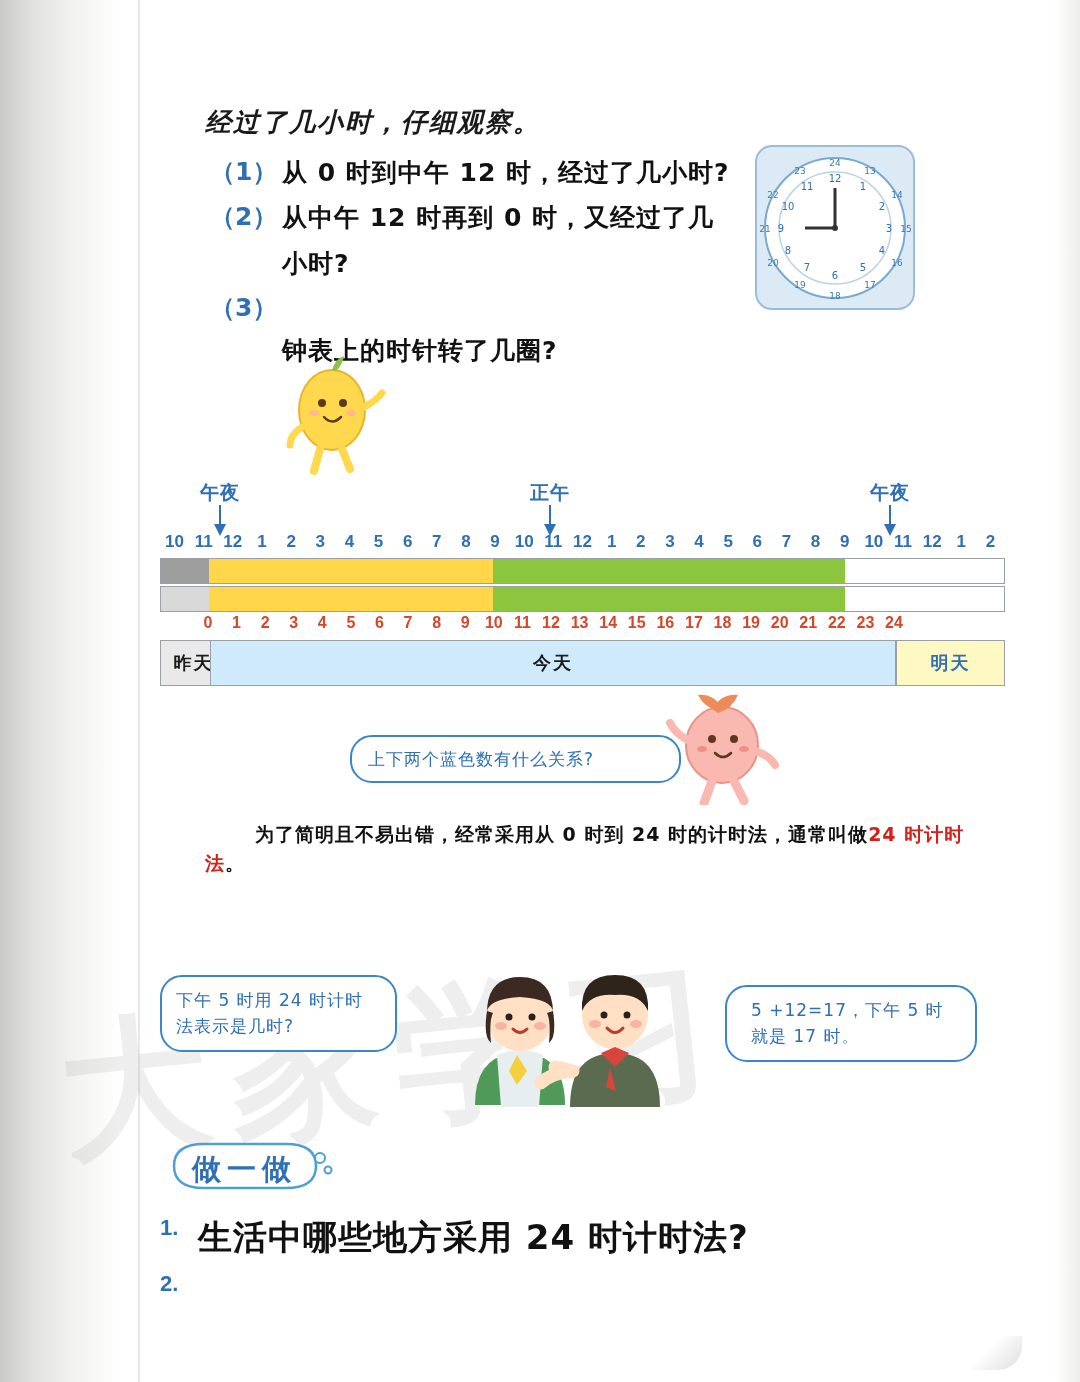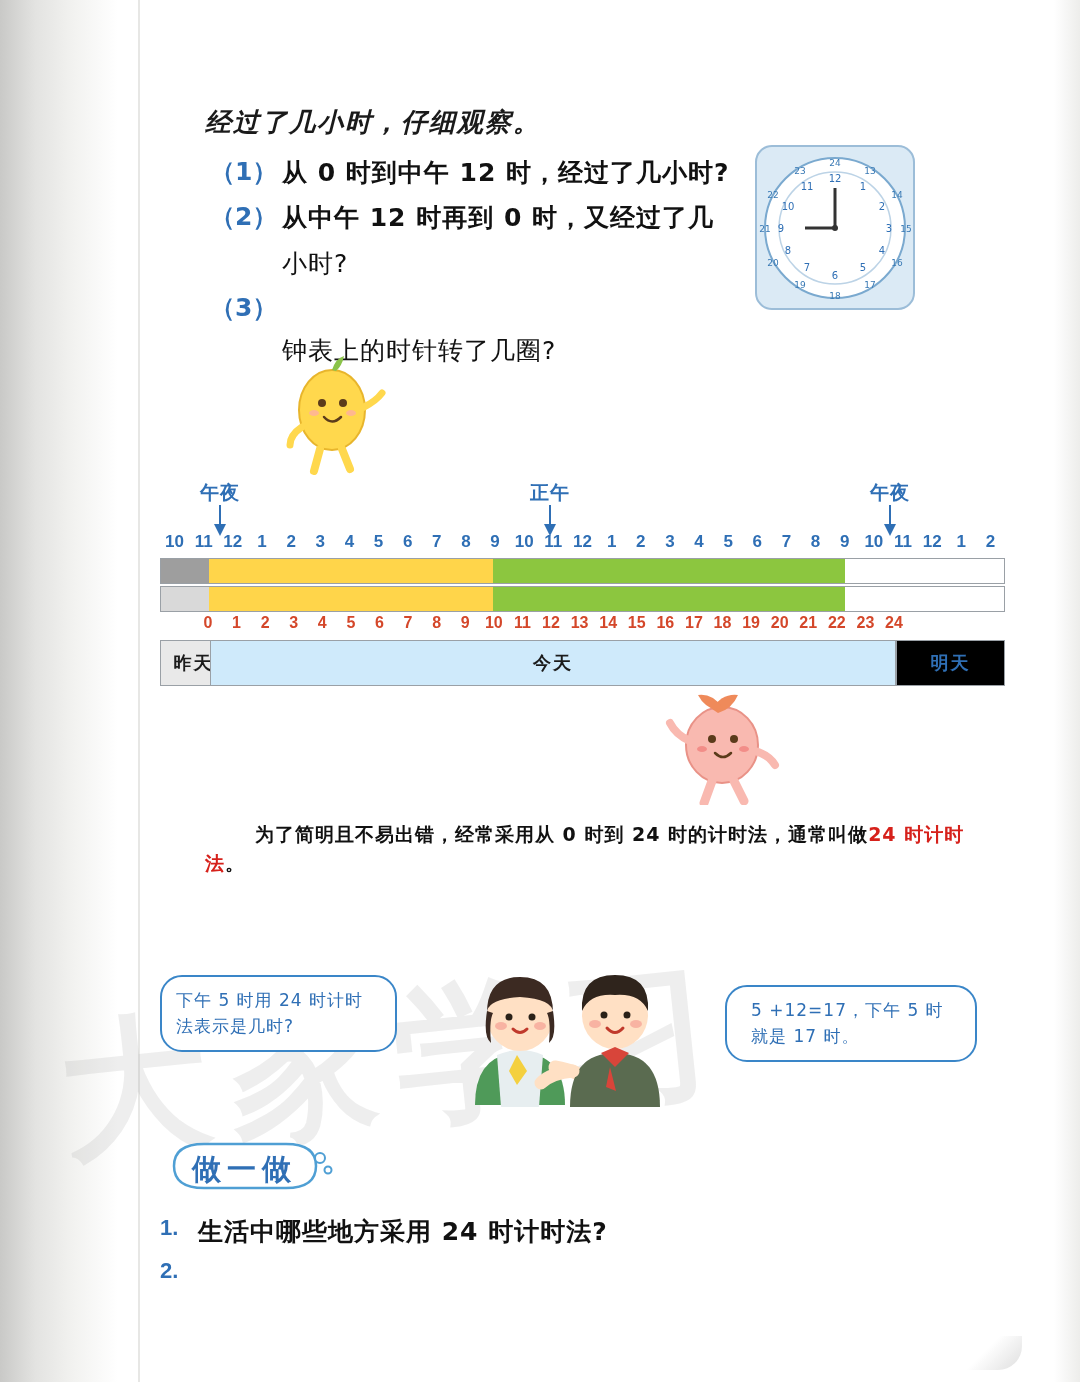--- a/index.html
+++ b/index.html
@@ -52,21 +52,21 @@
   .qlist{position:absolute;left:60px;top:155px;width:610px;}
   .qrow{display:flex;margin-bottom:9px;}
   .qnum{
     color:#2f6fb5;font-size:25px;width:72px;flex:none;letter-spacing:0;
     font-weight:600;
   }
   .qtext{
     color:#111;font-size:25px;line-height:1.45;letter-spacing:1px;
     font-weight:600;
   }
-  .qcont{margin-left:72px;color:#111;font-size:25px;line-height:1.45;letter-spacing:1px;font-weight:400;}
+  .qcont{margin-left:72px;color:#111;font-size:25px;line-height:1.45;letter-spacing:1px;font-weight:700;}
 
   
   .clock-wrap{position:absolute;left:600px;top:140px;width:170px;height:175px;}
   
   .bubble{
     position:absolute;
     border:2px solid #3a86c8;border-radius:22px;
     background:#fff;color:#2f6fb5;
     font-size:18px;line-height:1.55;letter-spacing:1px;
     padding:12px 18px;
@@ -104,21 +104,21 @@
   }
   .tl-days{position:relative;height:46px;}
   .day{
     position:absolute;height:46px;box-sizing:border-box;
     display:flex;align-items:center;justify-content:center;
     font-size:18px;font-weight:700;letter-spacing:2px;
     border:1px solid #9aa0a6;
   }
   .day.today{background:#cfeafb;color:#1b1b1b;}
   .day.yest{background:#e9e9e9;color:#1b1b1b;}
-  .day.tom{background:#000000;color:#2f6fb5;}
+  .day.tom{background:#fef9c3;color:#2f6fb5;}
 
   
   .para{
     position:absolute;color:#111;font-size:19px;line-height:1.55;letter-spacing:1px;
     font-weight:600;
   }
   .p1{left:55px;top:820px;width:795px;text-indent:50px;}
   .p2{left:55px;top:893px;width:795px;text-indent:50px;}
   .hl{color:#d6211b;font-weight:bold;}
 
@@ -130,21 +130,21 @@
     position:absolute;left:10px;top:1140px;width:175px;height:52px;
   }
   .doit-text{
     position:absolute;left:42px;top:1150px;
     color:#2f6fb5;font-size:29px;font-weight:700;letter-spacing:6px;
   }
   
   .ex{position:absolute;left:10px;top:1215px;width:800px;}
   .exrow{display:flex;margin-bottom:10px;}
   .exnum{color:#2f6fb5;font-size:22px;width:38px;flex:none;font-weight:600;}
-  .extext{color:#111;font-size:25px;letter-spacing:1px;font-weight:600;}
+  .extext{color:#111;font-size:34px;letter-spacing:1px;font-weight:600;}
 
   .corner{
     position:absolute;right:28px;bottom:12px;width:60px;height:34px;
     border-radius:0 0 24px 0;
     background:linear-gradient(135deg,#ffffff 40%,#dedede 100%);
   }
 </style>
 </head>
 <body>
 
@@ -345,20 +345,21 @@
         <path d="M55 68 q8 8 16 0" stroke="#5b3b1b" stroke-width="2.5" fill="none" stroke-linecap="round"></path>
         <ellipse cx="42" cy="64" rx="5" ry="3" fill="#f07a78" opacity=".7"></ellipse>
         <ellipse cx="84" cy="64" rx="5" ry="3" fill="#f07a78" opacity=".7"></ellipse>
         <path d="M30 56 q-14 -6 -20 -18" stroke="#f9b9b0" stroke-width="8" fill="none" stroke-linecap="round"></path>
         <path d="M95 66 q14 4 20 14" stroke="#f9b9b0" stroke-width="8" fill="none" stroke-linecap="round"></path>
         <path d="M52 96 l-8 22" stroke="#f9b9b0" stroke-width="9" stroke-linecap="round"></path>
         <path d="M74 96 l10 20" stroke="#f9b9b0" stroke-width="9" stroke-linecap="round"></path>
       </svg>
     </div>
 
+    <div class="bubble b2 cn">上下两个蓝色数有什么关系?</div>
 
     <div class="para p1 cn">
       <span>为了简明且不易出错，经常采用从 0 时到 24 时的计时法，通常叫做</span><span class="hl">24 时计时法</span><span>。</span>
     </div>
 
     <div class="kids">
       <svg width="300" height="185" viewBox="0 0 300 185">
 
         <g>
           <path d="M70 150 q0 -52 45 -52 q45 0 45 52z" fill="#4f9a59"></path>

